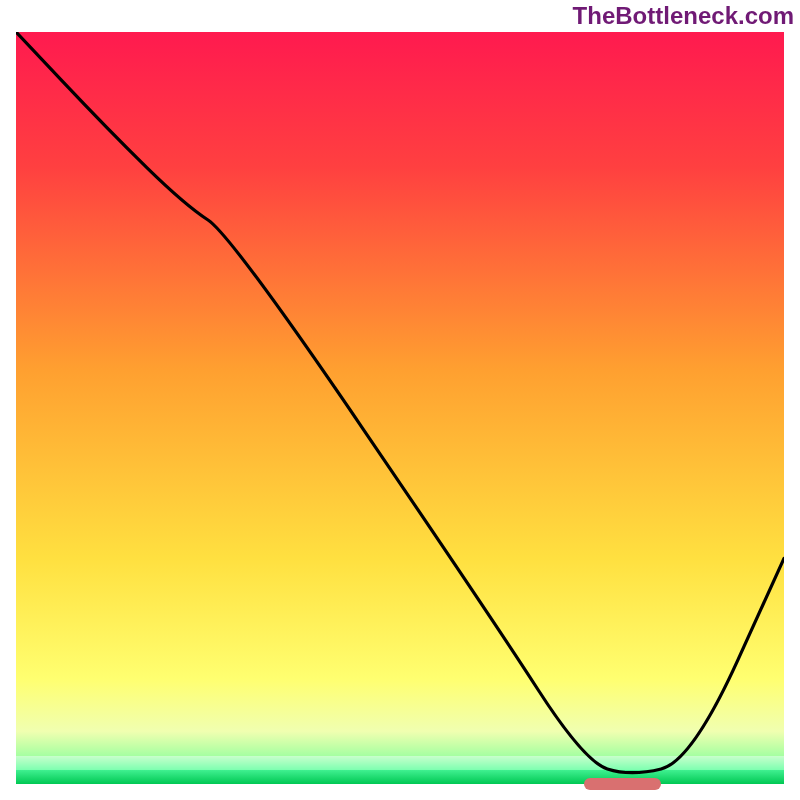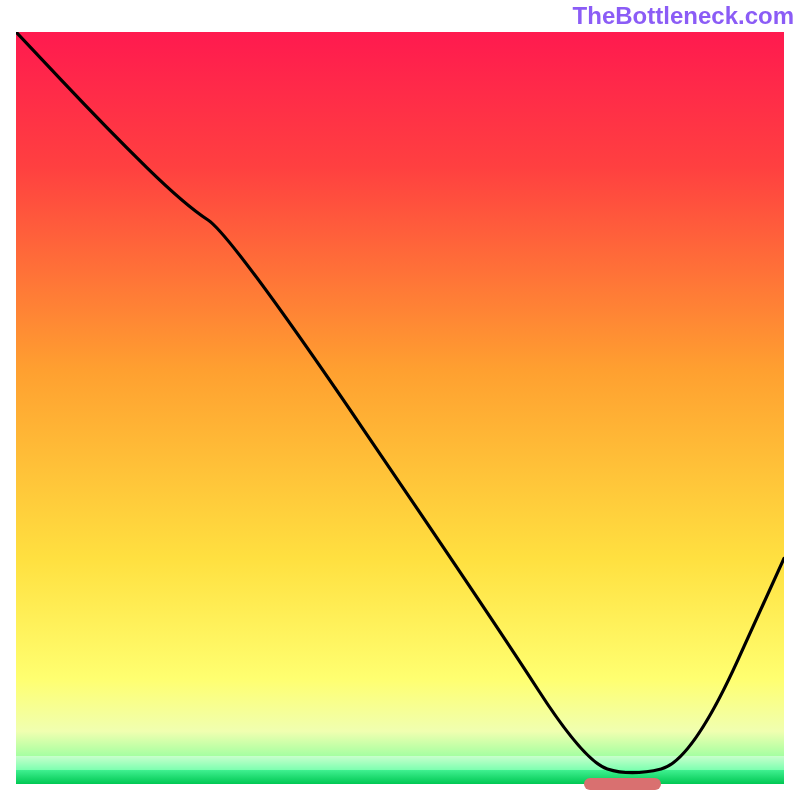--- a/index.html
+++ b/index.html
@@ -15,21 +15,21 @@
     width: 800px;
     height: 800px;
   }
   .watermark {
     position: absolute;
     top: 2px;
     right: 6px;
     font-family: Arial, Helvetica, sans-serif;
     font-size: 24px;
     font-weight: bold;
-    color: #8b5cf6;
+    color: #701a75;
     z-index: 5;
   }
   .plot-area {
     position: absolute;
     left: 16px;
     top: 32px;
     width: 768px;
     height: 752px;
     box-sizing: border-box;
   }

